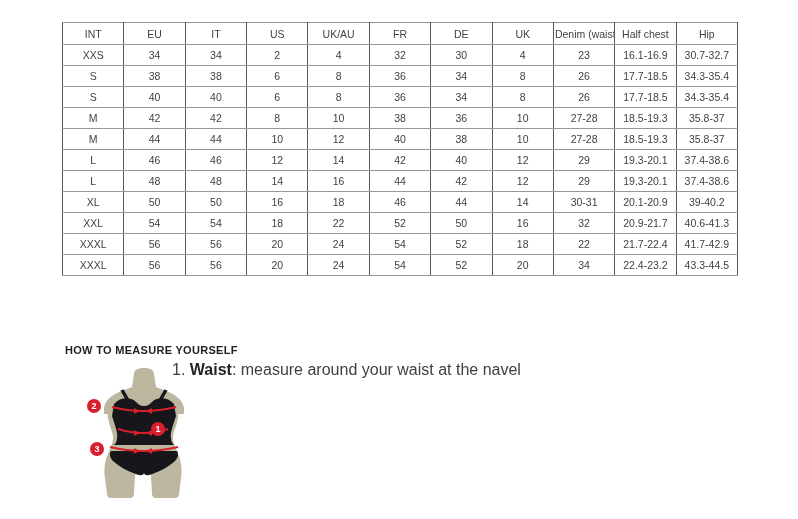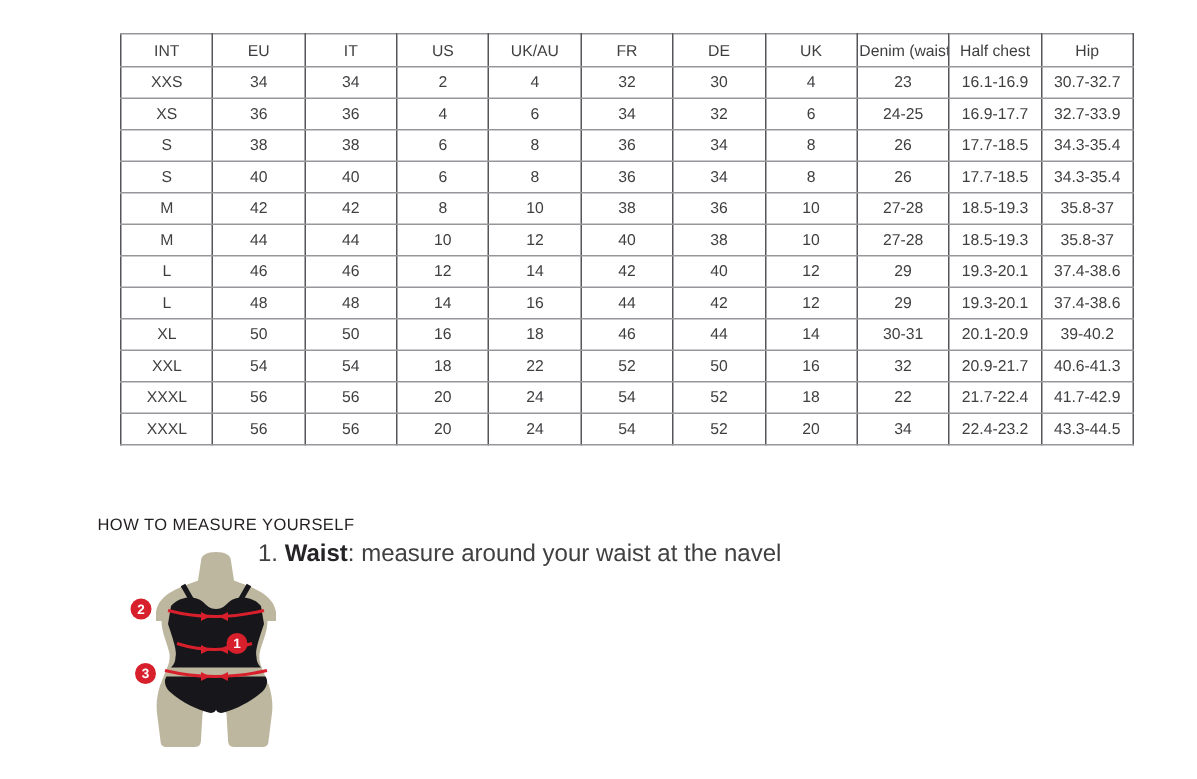--- a/index.html
+++ b/index.html
@@ -9,21 +9,21 @@
     background: #ffffff;
     font-family: "Liberation Sans", sans-serif;
     color: #414042;
     overflow: hidden;
   }
   .page { position: relative; width: 798px; height: 519px; background: #fff; }
 
   
   table.size-table {
     position: absolute;
-    left: 80px; top: 22px;
+    left: 62px; top: 22px;
     width: 676px;
     border-collapse: collapse;
     table-layout: fixed;
     font-size: 10.5px;
     color: #3f3f41;
   }
   table.size-table th, table.size-table td {
     border-left: 1px solid #55555a;
     border-right: 1px solid #55555a;
     border-top: 1px solid #97979b;
@@ -37,21 +37,21 @@
     overflow: hidden;
     background: #ffffff;
   }
   table.size-table thead th { height: 22px; }
 
   
   .measure-title {
     position: absolute;
     left: 65px; top: 344px;
     font-size: 11px;
-    font-weight: normal;
+    font-weight: bold;
     color: #231f20;
     letter-spacing: 0.3px;
   }
   .figure-wrap {
     position: absolute;
     left: 78px; top: 366px;
     width: 132px; height: 138px;
   }
   .instructions {
     position: absolute;
@@ -94,33 +94,20 @@
           <td>34</td>
           <td>34</td>
           <td>2</td>
           <td>4</td>
           <td>32</td>
           <td>30</td>
           <td>4</td>
           <td>23</td>
           <td>16.1-16.9</td>
           <td>30.7-32.7</td>
-        </tr>
-        <tr>
-          <td>XS</td>
-          <td>36</td>
-          <td>36</td>
-          <td>4</td>
-          <td>6</td>
-          <td>34</td>
-          <td>32</td>
-          <td>6</td>
-          <td>24-25</td>
-          <td>16.9-17.7</td>
-          <td>32.7-33.9</td>
         </tr>
         <tr>
           <td>S</td>
           <td>38</td>
           <td>38</td>
           <td>6</td>
           <td>8</td>
           <td>36</td>
           <td>34</td>
           <td>8</td>

